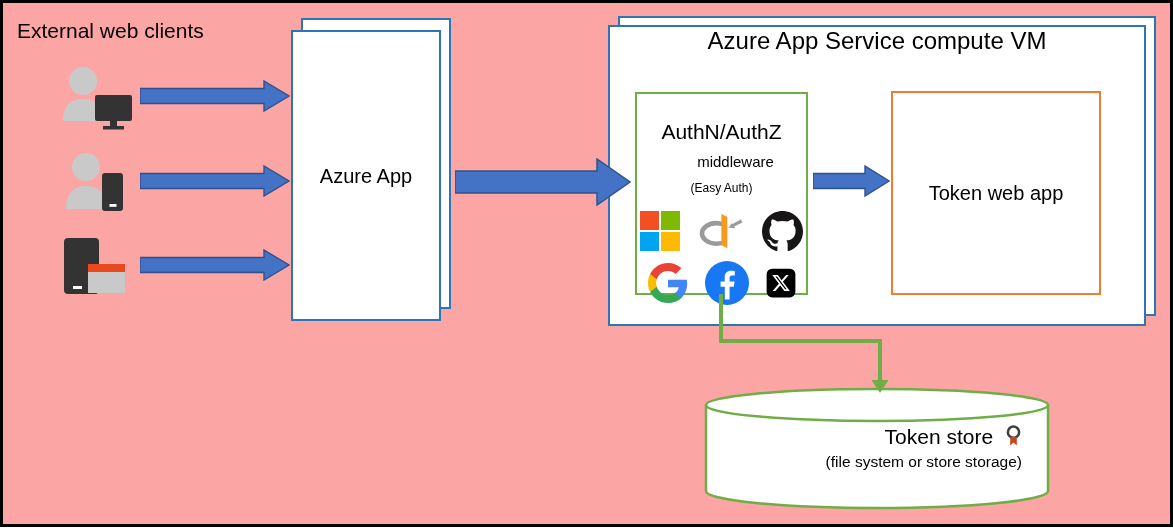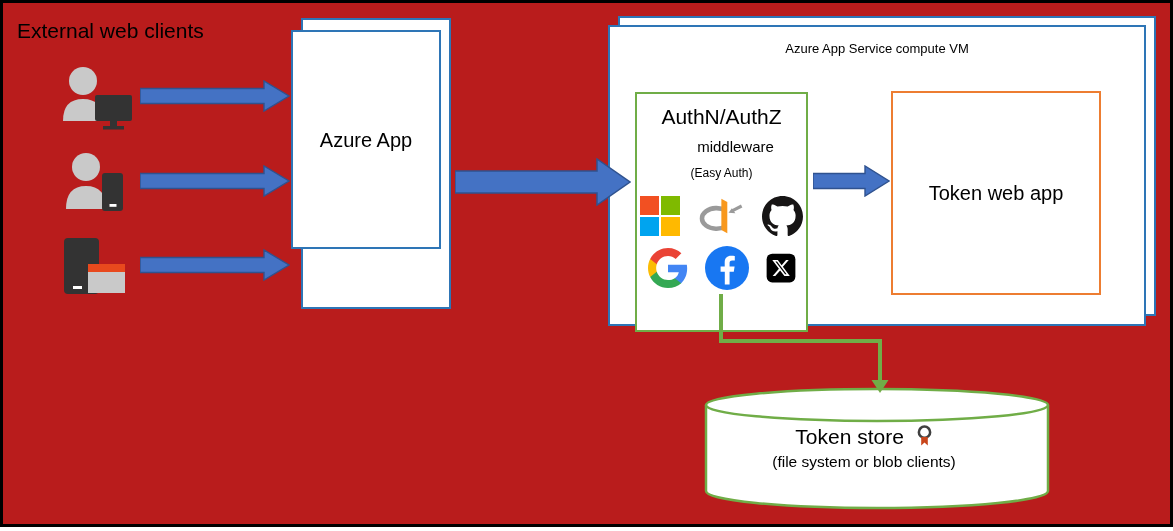--- a/index.html
+++ b/index.html
@@ -1,18 +1,18 @@
 <!DOCTYPE html>
 <html><head>
 <meta charset="utf-8">
 <style>
   html,body{margin:0;padding:0;background:#fff;}
   body{font-family:"Liberation Sans","DejaVu Sans",sans-serif;color:#000;}
   #canvas{position:relative;width:1173px;height:527px;box-sizing:border-box;
-          border:3px solid #000;background:#b91c1c;overflow:hidden;}
+          border:3px solid #000;background:#fca5a5;overflow:hidden;}
   .abs{position:absolute;}
   .box{position:absolute;box-sizing:border-box;background:#fff;}
   .blue-box{border:2px solid #2E75B6;}
   .green-box{border:2px solid #70AD47;}
   .orange-box{border:2px solid #ED7D31;}
   .ctr{display:flex;align-items:center;justify-content:center;text-align:center;}
   .lbl{font-size:20px;line-height:30px;}
   svg{display:block;}
   .arrow{position:absolute;z-index:6;}
   .providers-row{display:flex;align-items:center;justify-content:center;gap:17px;}
@@ -56,36 +56,36 @@
     <polygon points="0,8.5 124,8.5 124,1 149,16 124,31 124,23.5 0,23.5" fill="#4472C4" stroke="#2F528F" stroke-width="1.4"></polygon>
   </svg>
   <svg class="arrow" style="left:137px;top:162px;" width="150" height="32" viewBox="0 0 150 32">
     <polygon points="0,8.5 124,8.5 124,1 149,16 124,31 124,23.5 0,23.5" fill="#4472C4" stroke="#2F528F" stroke-width="1.4"></polygon>
   </svg>
   <svg class="arrow" style="left:137px;top:246px;" width="150" height="32" viewBox="0 0 150 32">
     <polygon points="0,8.5 124,8.5 124,1 149,16 124,31 124,23.5 0,23.5" fill="#4472C4" stroke="#2F528F" stroke-width="1.4"></polygon>
   </svg>
 
   <div class="box blue-box" style="left:298px;top:15px;width:150px;height:291px;z-index:1;"></div>
-  <div class="box blue-box ctr" style="left:288px;top:27px;width:150px;height:219px;z-index:2;text-align:center;">
+  <div class="box blue-box ctr" style="left:288px;top:27px;width:150px;height:291px;z-index:2;text-align:center;">
     <div class="lbl">
       <div>Azure App</div>
     </div>
   </div>
 
   <svg class="arrow" style="left:452px;top:155px;" width="176" height="48" viewBox="0 0 176 48">
     <polygon points="0,13 142,13 142,1 175,24 142,47 142,35 0,35" fill="#4472C4" stroke="#2F528F" stroke-width="1.5"></polygon>
   </svg>
 
   <div class="box blue-box" style="left:615px;top:13px;width:538px;height:300px;z-index:1;"></div>
   <div class="box blue-box" style="left:605px;top:22px;width:538px;height:301px;z-index:2;">
-    <div class="abs" style="left:0;right:0;top:14px;text-align:center;font-size:13px;">Azure App Service compute VM</div>
+    <div class="abs" style="left:0;right:0;top:0;text-align:center;font-size:24px;">Azure App Service compute VM</div>
   </div>
 
-  <div class="box green-box" style="left:632px;top:89px;width:173px;height:240px;z-index:3;padding-top:8px;">
+  <div class="box green-box" style="left:632px;top:89px;width:173px;height:203px;z-index:3;padding-top:23px;">
     <div style="text-align:center;font-size:21px;line-height:30px;">AuthN/AuthZ</div>
     <div style="text-align:center;font-size:15px;line-height:30px;margin-left:28px;">middleware</div>
     <div style="text-align:center;font-size:12px;line-height:22px;">(Easy Auth)</div>
 
     <div class="providers-row" style="margin-top:11px;">
 
       <svg width="40" height="40" viewBox="0 0 40 40">
         <rect x="0" y="0" width="19" height="19" fill="#F25022"></rect>
         <rect x="21" y="0" width="19" height="19" fill="#7FBA00"></rect>
         <rect x="0" y="21" width="19" height="19" fill="#00A4EF"></rect>
@@ -137,24 +137,24 @@
 
   <svg class="arrow" style="left:700px;top:291px;z-index:7;" width="200" height="102" viewBox="0 0 200 102">
     <path d="M18,0 L18,47 L177,47 L177,88" fill="none" stroke="#70AD47" stroke-width="4"></path>
     <polygon points="168.5,86 185.5,86 177,99" fill="#70AD47"></polygon>
   </svg>
 
   <svg class="abs" style="left:700px;top:383px;z-index:4;" width="348" height="126" viewBox="0 0 348 126">
     <path d="M3,19 L3,105 A171,17 0 0 0 345,105 L345,19" fill="#fff" stroke="#70AD47" stroke-width="2.5"></path>
     <ellipse cx="174" cy="19" rx="171" ry="16" fill="#fff" stroke="#70AD47" stroke-width="2.5"></ellipse>
   </svg>
-  <div class="abs" style="left:703px;top:420px;width:316px;text-align:center;z-index:5;">
+  <div class="abs" style="left:703px;top:420px;width:316px;text-align:right;z-index:5;">
     <div style="font-size:21px;line-height:28px;">
       <span>Token store</span>
       <svg width="17" height="26" viewBox="0 0 16 23" style="display:inline-block;vertical-align:-6px;margin-left:6px;">
         <circle cx="8" cy="7" r="5.3" fill="#fff" stroke="#404040" stroke-width="2.4"></circle>
         <path d="M4.9,11.6 L11.1,11.6 L11.1,19.5 L8,16.7 L4.9,19.5 Z" fill="#C8451B"></path>
       </svg>
     </div>
-    <div style="font-size:15.5px;line-height:22px;">(file system or blob clients)</div>
+    <div style="font-size:15.5px;line-height:22px;">(file system or store storage)</div>
   </div>
 
 </div>
 
 </body></html>

